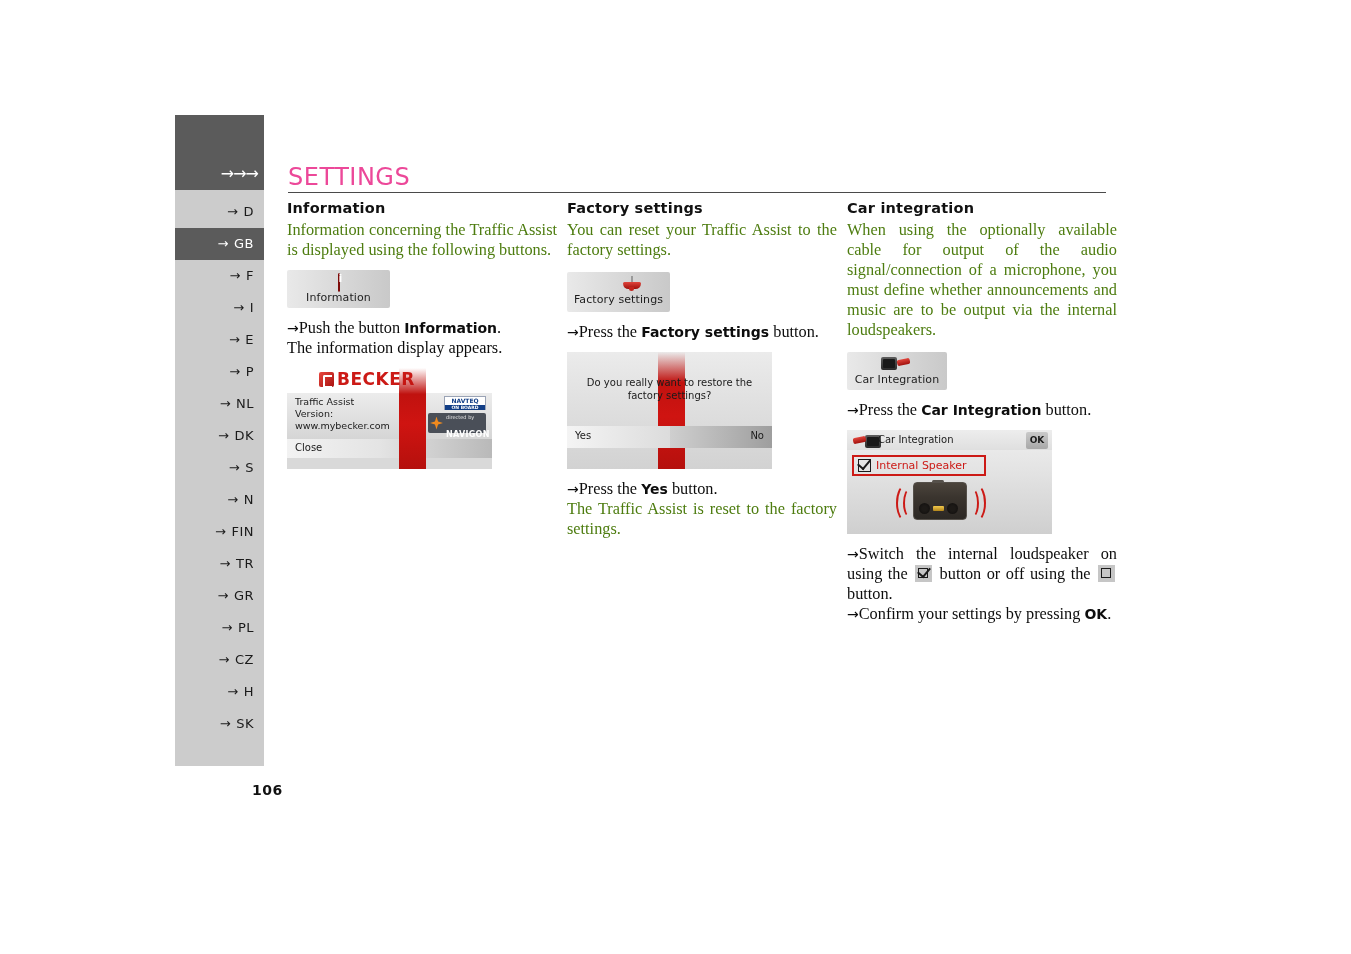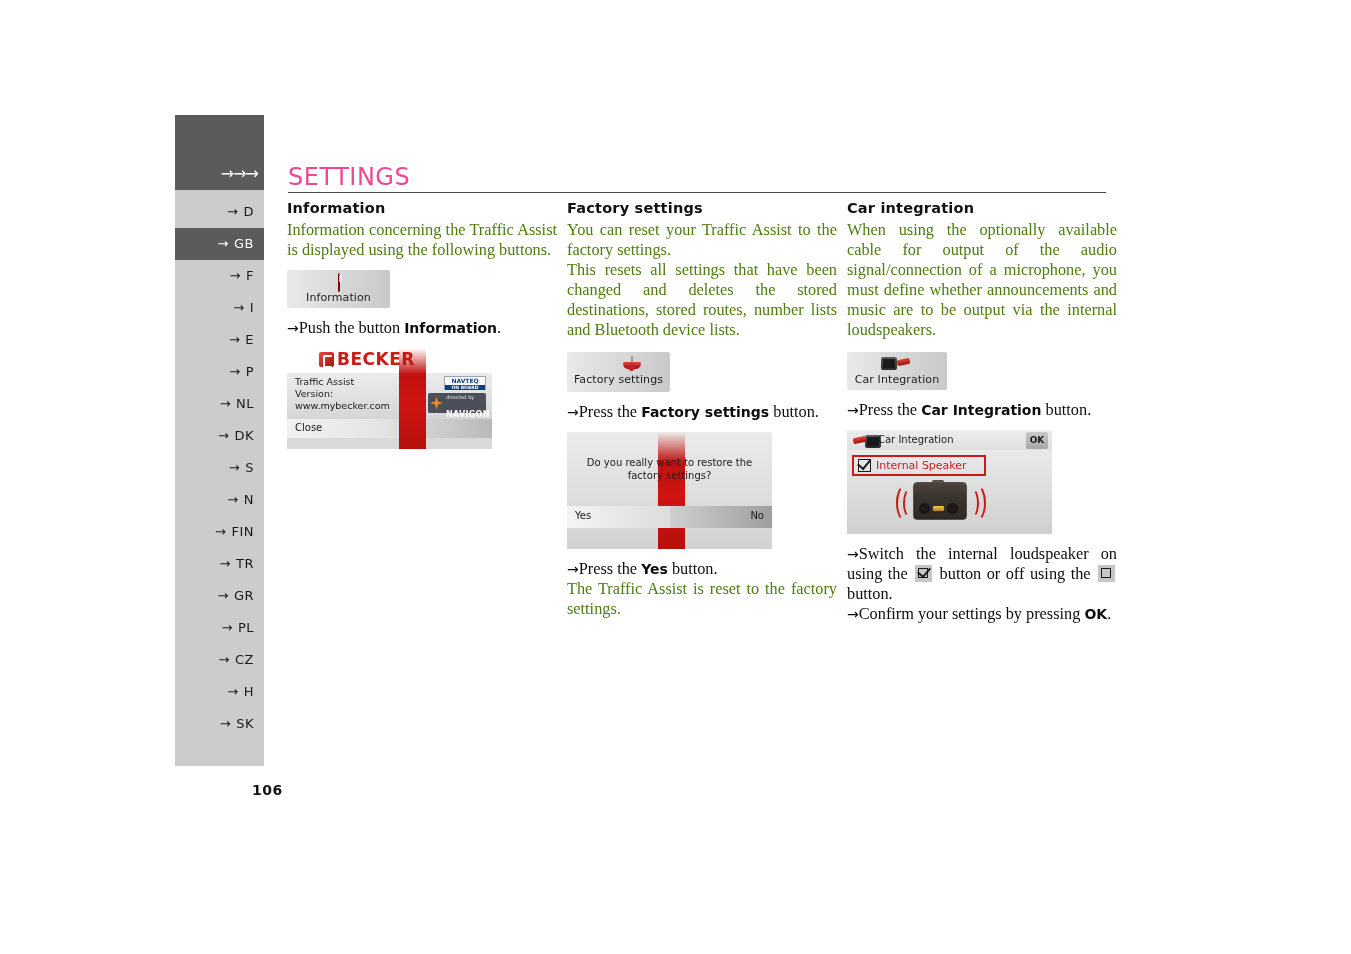--- a/index.html
+++ b/index.html
@@ -570,20 +570,21 @@
 
     <div class="chip" style="width:103px;height:38px;">
       <span class="ic"><span class="ic-info"></span></span>
       <span class="lbl">Information</span>
     </div>
     <div class="sp10"></div>
 
     <p class="step left">
       <span class="arrow-g">→</span><span>Push the button </span><span class="b">Information</span><span>.</span>
     </p>
+    <p class="step left">The information display appears.</p>
     <div class="sp10"></div>
 
     <div class="shot info-shot">
       <div class="top">
         <div class="becker">
           <span class="mark"></span>
           <span class="word">BECKER</span>
         </div>
       </div>
       <div class="body2">
@@ -612,21 +613,20 @@
       <div class="foot"></div>
       <div class="redbar" style="left:112px;"></div>
     </div>
 
     <div class="sp12"></div>
   </div>
 
   <div class="col col-2">
     <h2 class="sec">Factory settings</h2>
     <p class="body">You can reset your Traffic Assist to the factory settings.</p>
-    <p class="body">This resets all settings that have been changed and deletes the stored destinations, stored routes, number lists and Bluetooth device lists.</p>
     <div class="sp12"></div>
 
     <div class="chip" style="width:103px;height:40px;">
       <span class="ic"><span class="ic-fact"><span class="stem"></span><span class="head"></span><span class="tip"></span></span></span>
       <span class="lbl">Factory settings</span>
     </div>
     <div class="sp10"></div>
 
     <p class="step left">
       <span class="arrow-g">→</span><span>Press the </span><span class="b">Factory settings</span><span> button.</span>

